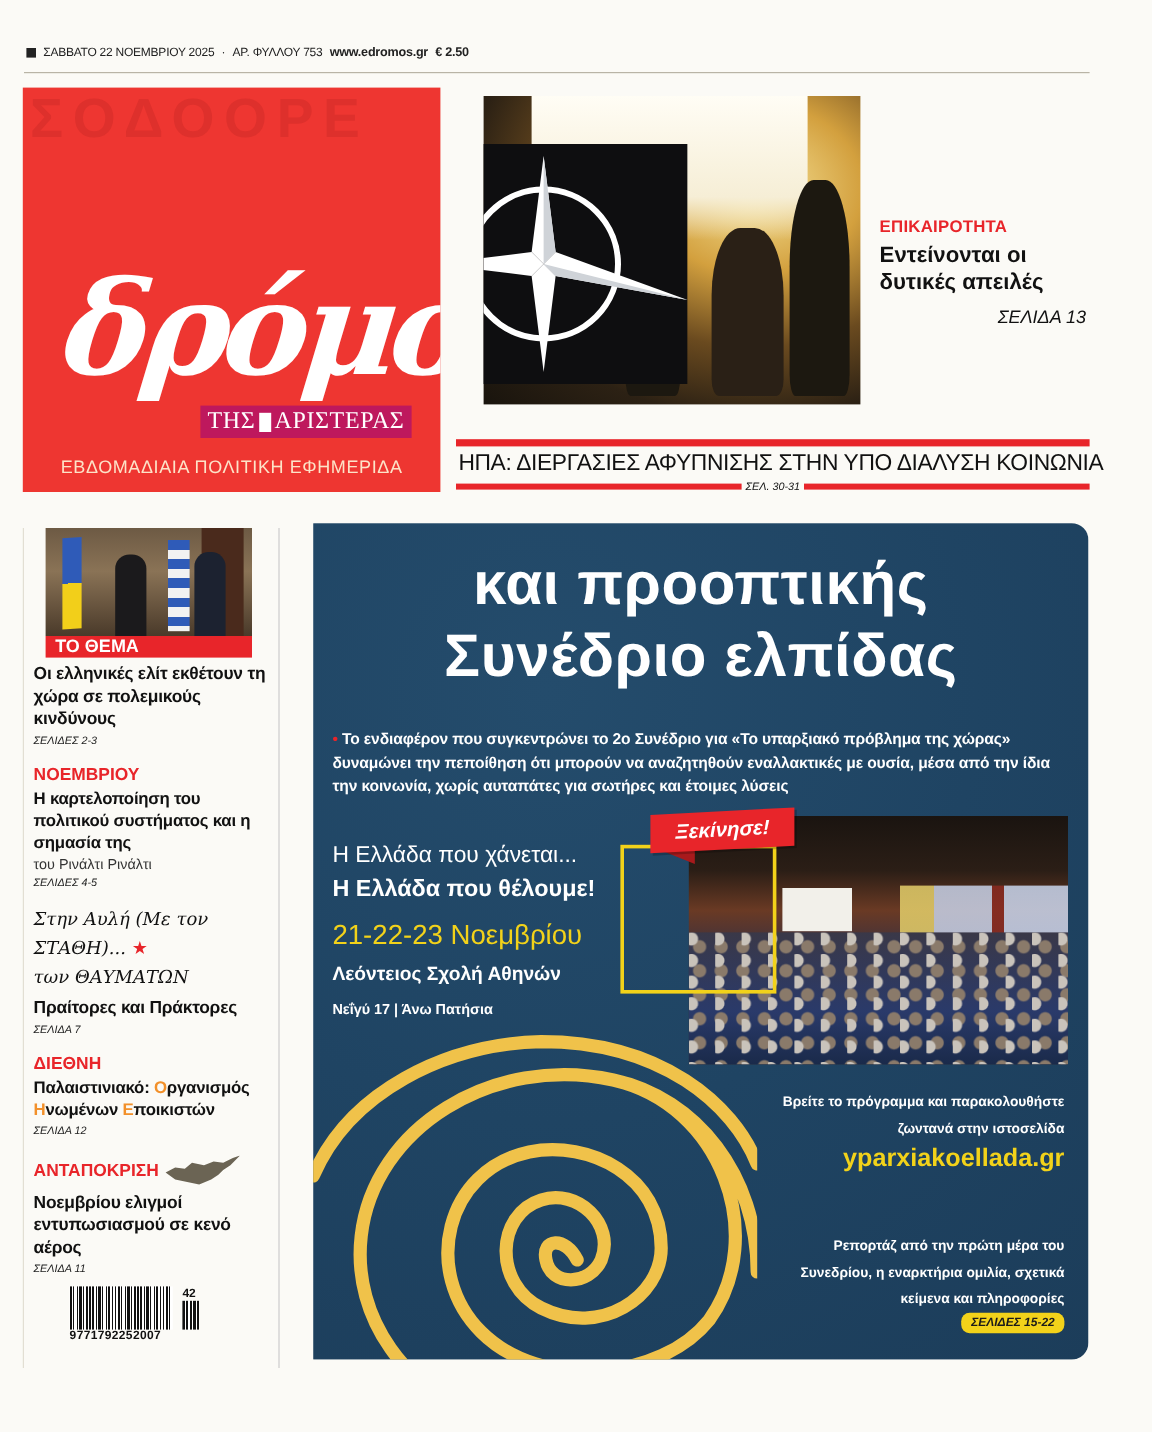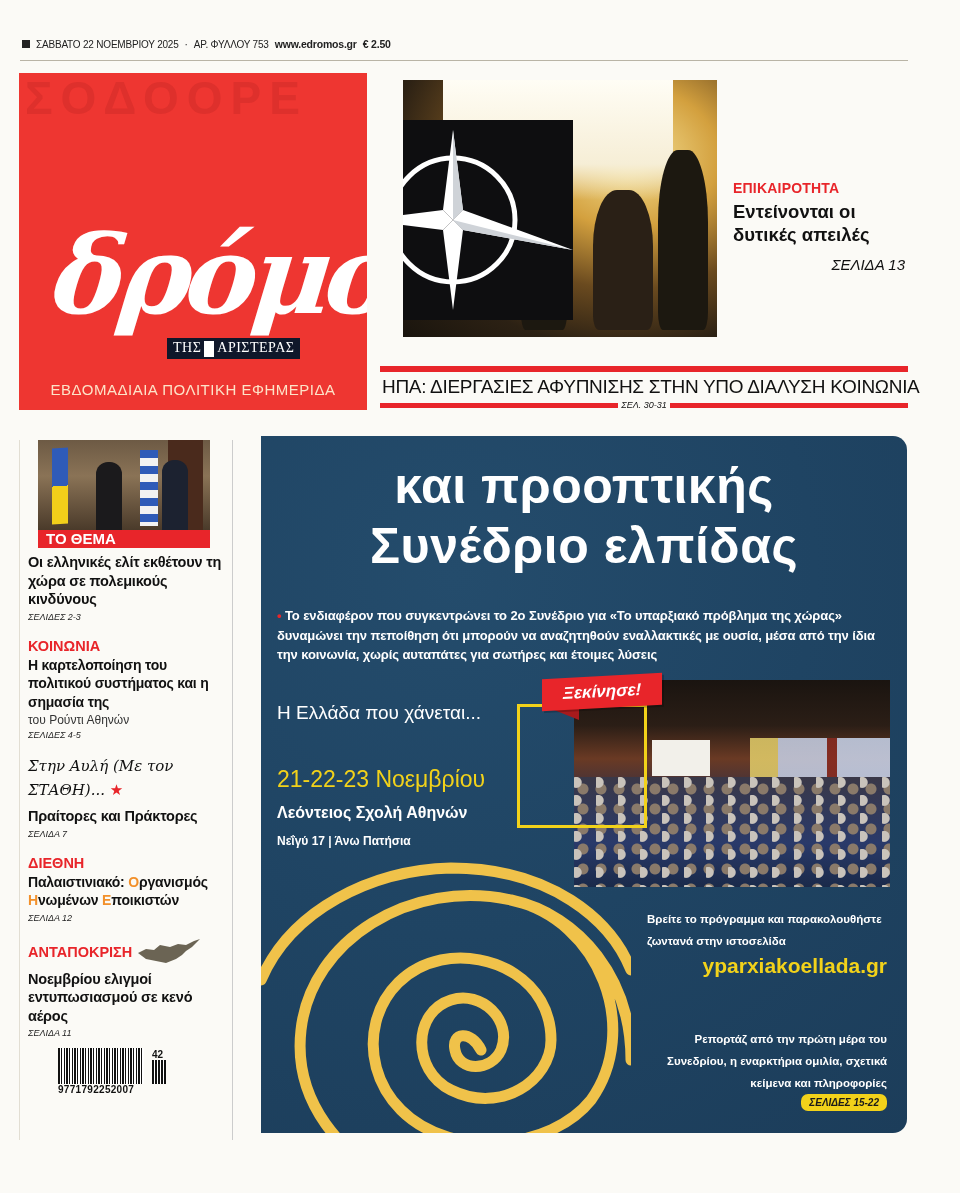--- a/index.html
+++ b/index.html
@@ -8,21 +8,21 @@
 
   .topbar { position: absolute; left: 22px; top: 38px; font-size: 10px; color: #222; display: flex; align-items: center; gap: 6px; letter-spacing: -0.2px; }
   .topbar .sq { width: 8px; height: 8px; background: #222; display: inline-block; }
   .topbar .url, .topbar .price { font-weight: bold; font-size: 10.5px; }
   .topline { position: absolute; left: 20px; top: 60px; width: 888px; height: 1px; background: #b9b4a6; }
 
   
   .masthead { position: absolute; left: 19px; top: 73px; width: 348px; height: 337px; background: #ee3631; overflow: hidden; }
   .masthead .ghost { position: absolute; left: 6px; top: -2px; font-size: 46px; color: rgba(150,20,20,0.18); font-weight: bold; letter-spacing: 8px; }
   .logo { position: absolute; left: 36px; top: 148px; font-family: "DejaVu Serif", serif; font-style: italic; font-weight: bold; font-size: 108px; color: #fff; letter-spacing: -6px; line-height: 1; transform: skewX(-6deg); }
-  .logo-sub { position: absolute; left: 148px; top: 265px; background: #0f172a; color: #fff; font-family: "Liberation Serif", serif; font-size: 14px; padding: 2px 6px; letter-spacing: 0.5px; }
+  .logo-sub { position: absolute; left: 148px; top: 265px; background: #be185d; color: #fff; font-family: "Liberation Serif", serif; font-size: 20px; padding: 2px 6px; letter-spacing: 0.5px; }
   .logo-sub .gap { display: inline-block; width: 10px; background: #fff; height: 16px; vertical-align: middle; margin: 0 3px; }
   .tagline { position: absolute; left: 0; width: 100%; top: 308px; text-align: center; color: #fde3c8; font-size: 15px; letter-spacing: 0.5px; }
 
   
   .top-photo { position: absolute; left: 403px; top: 80px; width: 314px; height: 257px; overflow: hidden;
     background: radial-gradient(ellipse at 72% 30%, #f7e59a 0%, #d3a03e 28%, #6a4a1f 52%, #2c2114 75%, #19140d 100%); }
   .top-photo .sky { position: absolute; left: 40px; top: 0; width: 230px; height: 120px; background: linear-gradient(180deg,#fffdf5 0%, #f6eed6 70%, rgba(246,238,214,0) 100%); }
   .top-photo .nato { position: absolute; left: -30px; top: 40px; width: 200px; height: 200px; }
   .soldier { position: absolute; background: #1c1810; border-radius: 40% 40% 10% 10%; }
   .kicker { color: #e8252a; font-weight: bold; font-size: 14px; letter-spacing: 0.2px; }
@@ -82,21 +82,21 @@
   .conf-photo .screen { position: absolute; left: 78px; top: 60px; width: 58px; height: 36px; background: #f2f0ea; }
   .conf-photo .wall { position: absolute; left: 176px; top: 58px; width: 140px; height: 48px; background: linear-gradient(90deg,#e4cf6a 0 20%,#c8d2e8 20% 55%, #8a2a20 55% 62%, #c9d6ee 62% 100%); opacity: 0.85; }
   .conf-photo .crowd { position: absolute; left: 0; bottom: 0; width: 100%; height: 110px;
     background: radial-gradient(circle at 10% 30%, #c9c3bb 0 5px, transparent 6px) 0 0/22px 18px,
                 radial-gradient(circle at 50% 60%, #8a7a6a 0 5px, transparent 6px) 0 0/18px 20px,
                 linear-gradient(180deg,#3a3848 0%,#2a3a6a 60%,#1a2a4a 100%); }
   .yellow-frame { position: absolute; left: 256px; top: 268px; width: 130px; height: 124px; border: 3px solid #f2d21a; }
   .started { position: absolute; left: 281px; top: 240px; width: 120px; height: 32px; background: #e8252a; color: #fff; font-weight: bold; font-style: italic; font-size: 17px; text-align: center; line-height: 32px; transform: skewY(-3deg); box-shadow: 2px 2px 0 rgba(0,0,0,0.2); }
   .started-tail { position: absolute; left: 288px; top: 272px; width: 0; height: 0; border-left: 30px solid transparent; border-top: 12px solid #a81a1c; }
   .spiral { position: absolute; left: -10px; top: 424px; width: 380px; height: 280px; }
-  .cta { position: absolute; right: 20px; top: 472px; width: 240px; color: #fff; font-weight: bold; font-size: 11.5px; line-height: 22px; }
+  .cta { position: absolute; right: 20px; top: 472px; width: 240px; text-align: right; color: #fff; font-weight: bold; font-size: 11.5px; line-height: 22px; }
   .site { position: absolute; right: 20px; top: 518px; color: #f2d21a; font-weight: bold; font-size: 21px; }
   .report { position: absolute; right: 20px; top: 592px; width: 240px; text-align: right; color: #fff; font-weight: bold; font-size: 11.5px; line-height: 22px; }
   .pages-badge { position: absolute; right: 20px; top: 658px; background: #f2d21a; color: #1a1a1a; font-weight: bold; font-style: italic; font-size: 10px; padding: 3px 8px; border-radius: 7px; }
 </style>
 </head>
 <body>
 
 <div class="topbar">
   <span class="sq"></span>
   <span>ΣΑΒΒΑΤΟ 22 ΝΟΕΜΒΡΙΟΥ 2025</span>
@@ -157,28 +157,29 @@
     <div class="door"></div>
     <div class="flag-gr"></div>
     <div class="p1"></div>
     <div class="p2"></div>
   </div>
   <div class="thema-label">ΤΟ ΘΕΜΑ</div>
   <div class="lc-head">Οι ελληνικές ελίτ εκθέτουν τη χώρα σε πολεμικούς κινδύνους</div>
   <div class="lc-page">ΣΕΛΙΔΕΣ 2-3</div>
 
   <div class="section-label">
-      <span>ΚΟΙΝΩΝΙΑ</span>
+      <span>ΝΟΕΜΒΡΙΟΥ</span>
     </div>
   <div class="lc-med" style="font-weight:600;">Η καρτελοποίηση του πολιτικού συστήματος και η σημασία της</div>
-  <div class="lc-auth">του Ρούντι Αθηνών</div>
+  <div class="lc-auth">του Ρινάλτι Ρινάλτι</div>
   <div class="lc-page">ΣΕΛΙΔΕΣ 4-5</div>
 
   <div class="handwriting">
     <div><span>Στην Αυλή (Με τον ΣΤΑΘΗ)...</span> <span class="star">★</span></div>
+    <div>των ΘΑΥΜΑΤΩΝ</div>
   </div>
   <div class="lc-head">Πραίτορες και Πράκτορες</div>
   <div class="lc-page">ΣΕΛΙΔΑ 7</div>
 
   <div class="section-label">
       <span>ΔΙΕΘΝΗ</span>
     </div>
   <div class="lc-reg" style="font-weight:600;">
     <span>Παλαιστινιακό: </span><span class="accent">Ο</span><span>ργανισμός </span><span class="accent">Η</span><span>νωμένων </span><span class="accent">Ε</span><span>ποικιστών</span>
   </div>
@@ -204,20 +205,21 @@
 </div>
 
 <div class="main-ad">
   <div class="big">
     <div>και προοπτικής</div>
     <div>Συνέδριο ελπίδας</div>
   </div>
   <div class="lead"><span class="dot">•</span> <span>Το ενδιαφέρον που συγκεντρώνει το 2ο Συνέδριο για «Το υπαρξιακό πρόβλημα της χώρας» δυναμώνει την πεποίθηση ότι μπορούν να αναζητηθούν εναλλακτικές με ουσία, μέσα από την ίδια την κοινωνία, χωρίς αυταπάτες για σωτήρες και έτοιμες λύσεις</span></div>
 
   <div class="slogan1">Η Ελλάδα που χάνεται...</div>
+  <div class="slogan2">Η Ελλάδα που θέλουμε!</div>
   <div class="dates">21-22-23 Νοεμβρίου</div>
   <div class="venue">Λεόντειος Σχολή Αθηνών</div>
   <div class="addr">Νεΐγύ 17 | Άνω Πατήσια</div>
 
   <div class="conf-photo">
     <div class="screen"></div>
     <div class="wall"></div>
     <div class="crowd"></div>
   </div>
   <div class="yellow-frame"></div>

